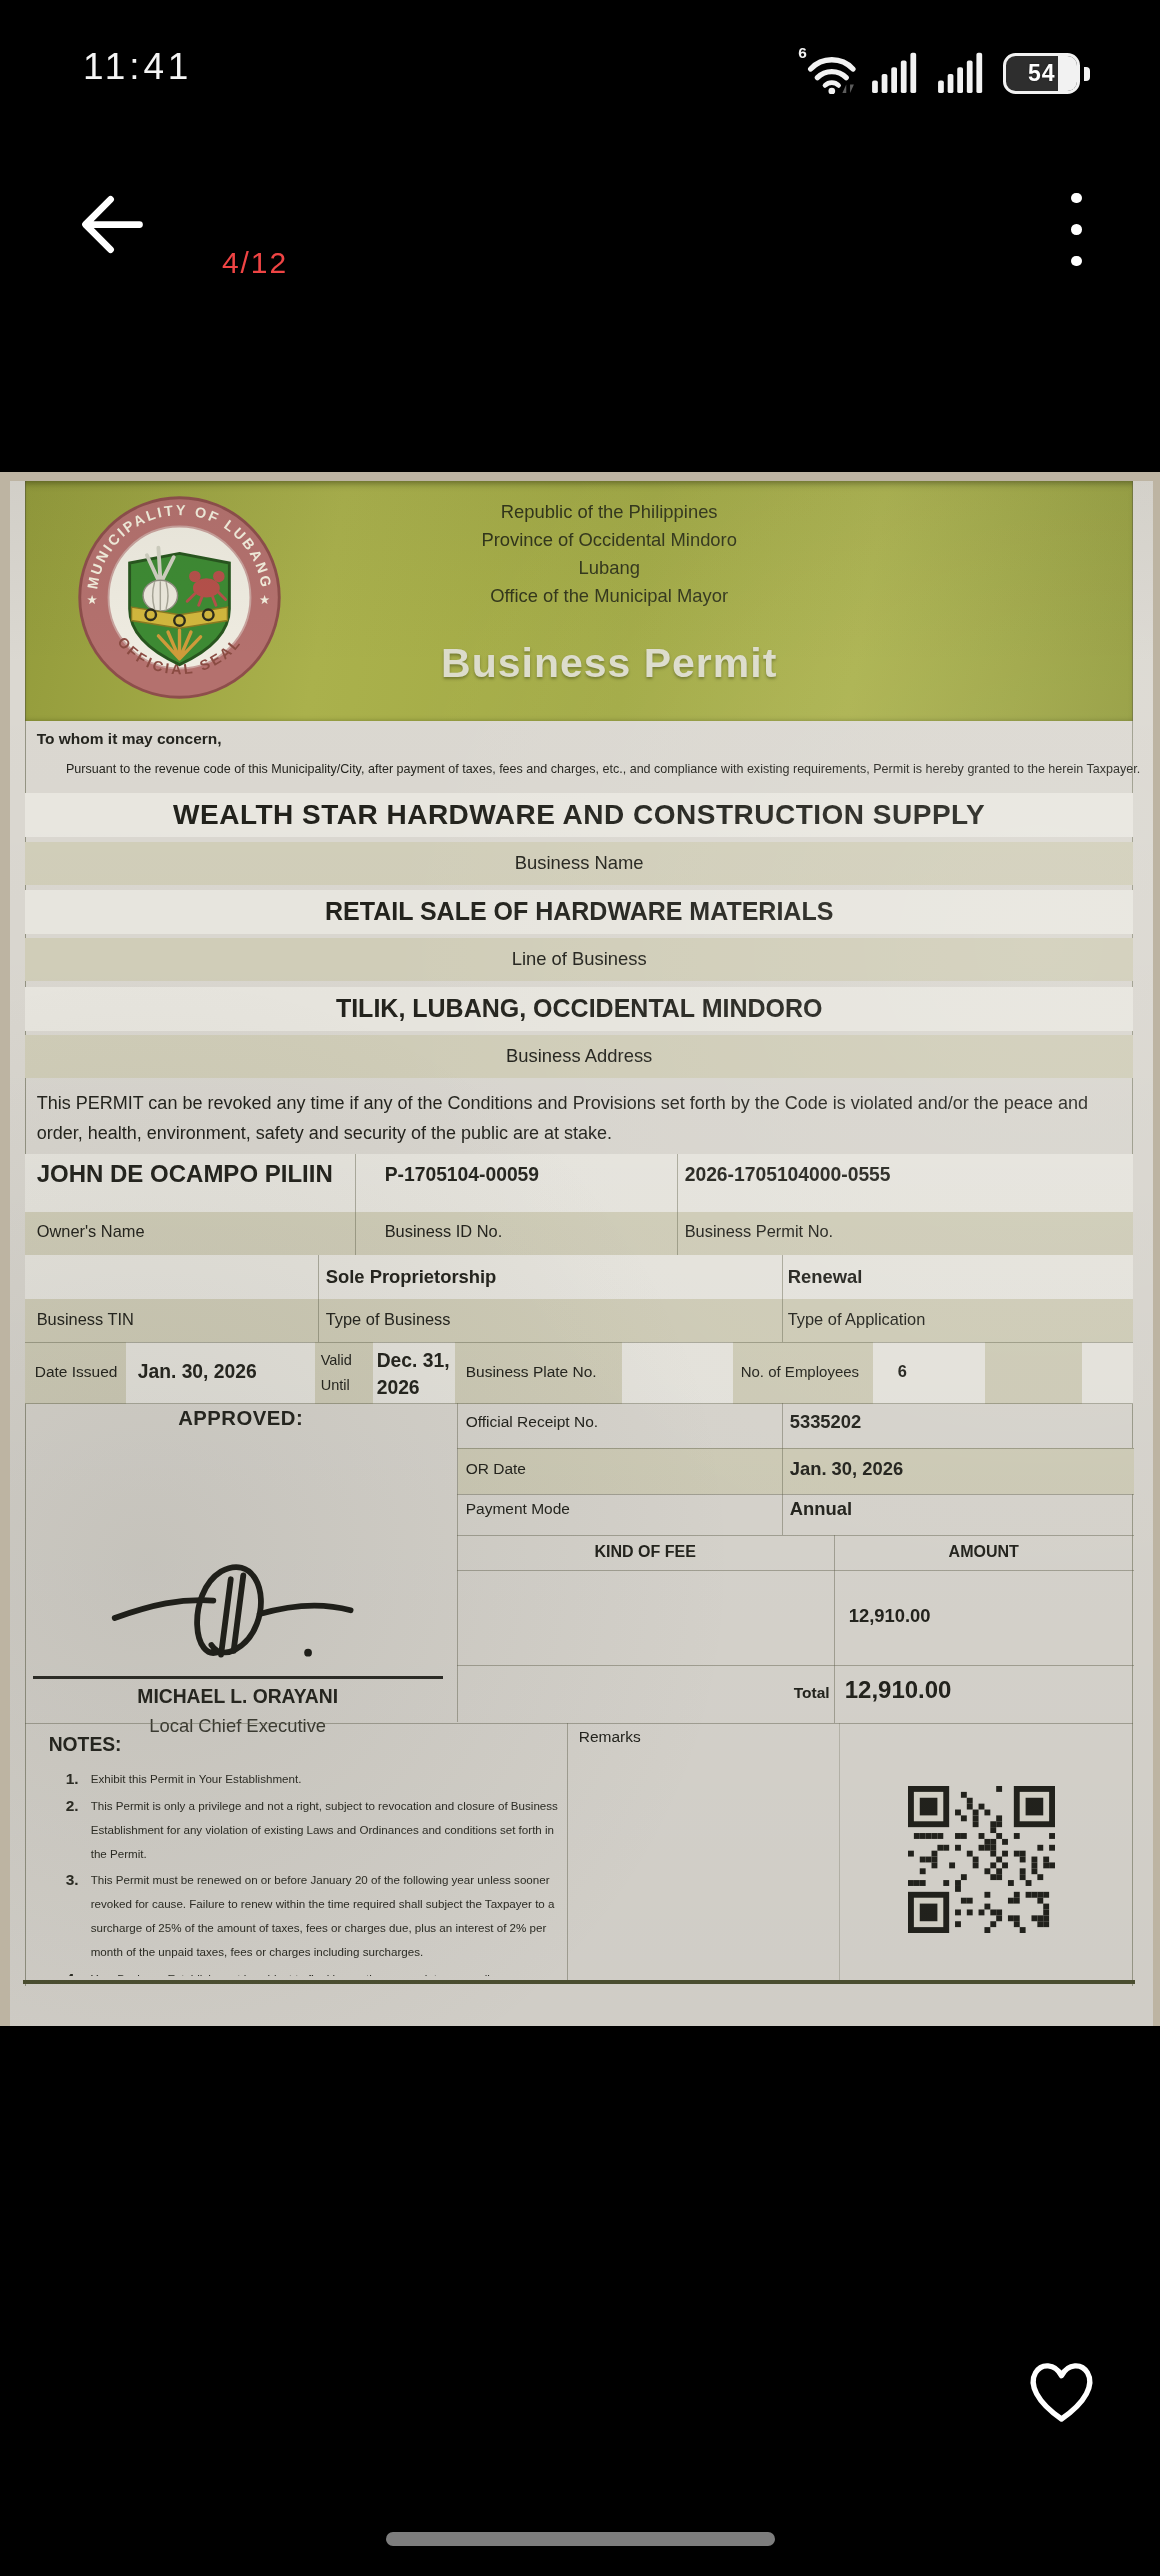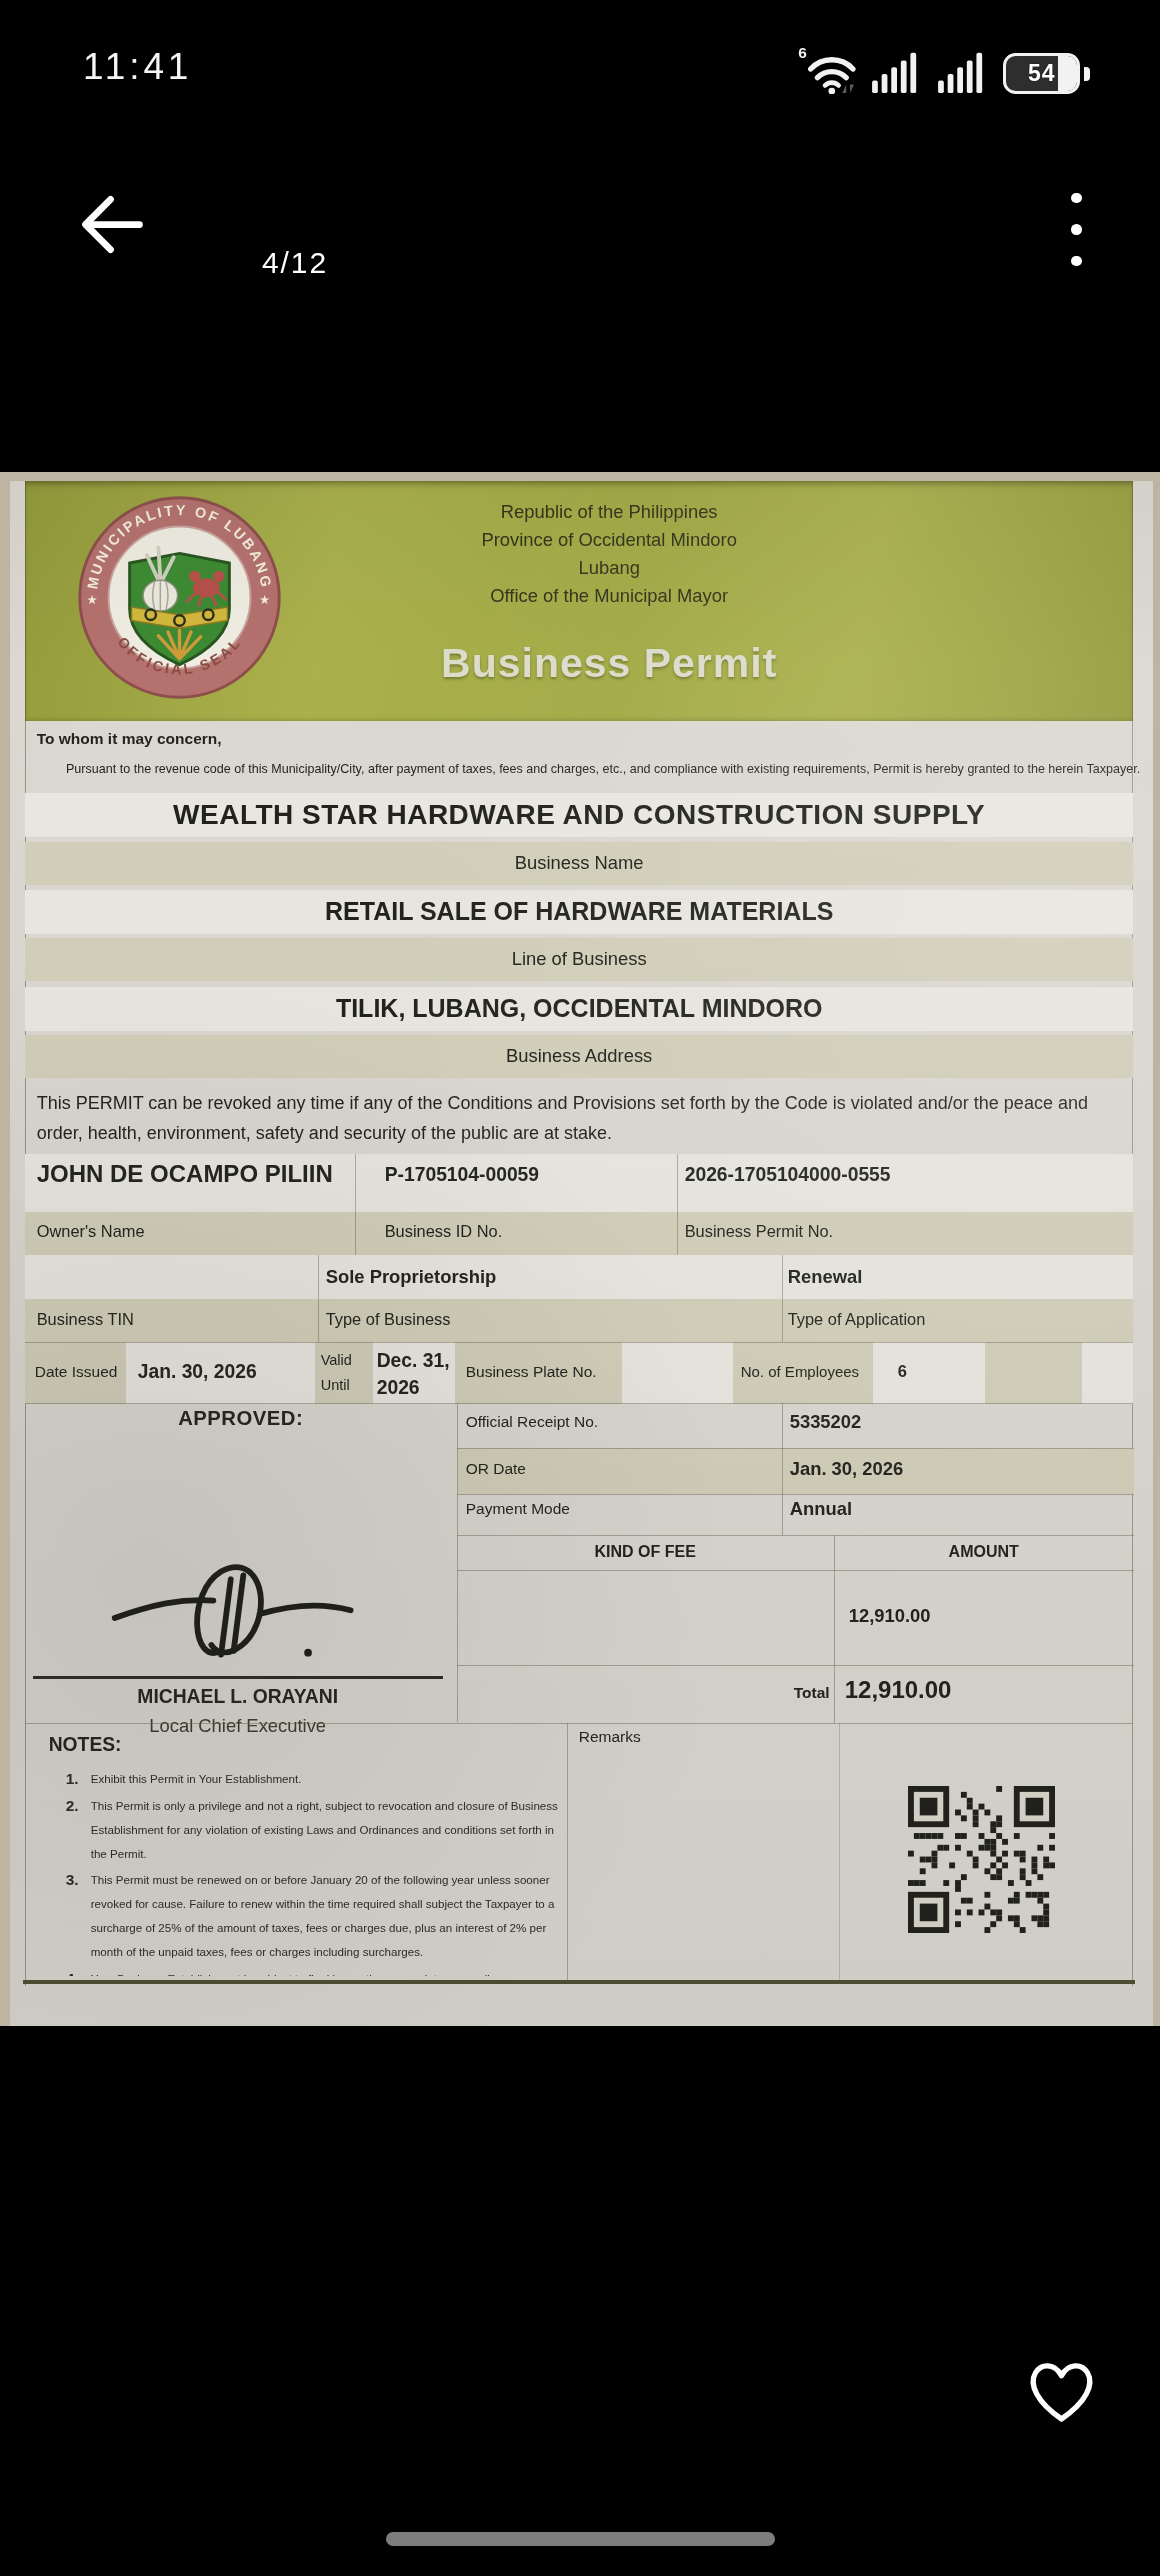--- a/index.html
+++ b/index.html
@@ -12,21 +12,21 @@
   .batt{position:relative;width:77px;height:41px;border:3.4px solid #f2f2f2;border-radius:12.6px;
         display:flex;align-items:center;justify-content:center;background:#2e2e2e;overflow:hidden;}
   .batt .fill{position:absolute;right:0;top:0;bottom:0;width:19.3px;background:#f2f2f2;}
   .batt .pct{position:relative;color:#fff;font-size:23px;font-weight:700;letter-spacing:1px;z-index:2;
              text-shadow:0 0 1.9px rgba(0,0,0,.6);}
   .batt-nub{width:5.8px;height:14.5px;background:#f2f2f2;border-radius:0 3.9px 3.9px 0;margin-left:-11.6px;margin-bottom:12.6px;}
 
   
   .back-btn{position:absolute;left:72px;top:186px;width:81px;height:77px;cursor:pointer;}
   .hdr-title{position:absolute;left:220px;top:162px;font-size:45px;color:#fff;letter-spacing:1.9px;font-weight:400;}
-  .hdr-sub{position:absolute;left:222px;top:246px;font-size:30px;color:#ffffff;letter-spacing:1.9px;margin-left:40px;}
+  .hdr-sub{position:absolute;left:222px;top:246px;font-size:30px;color:#ef4444;letter-spacing:1.9px;}
   .kebab{position:absolute;right:64px;top:191px;width:39px;height:77px;display:flex;flex-direction:column;
          align-items:center;justify-content:space-between;padding:1.9px 0;cursor:pointer;}
   .kebab i{width:10.6px;height:10.6px;border-radius:50%;background:#fff;}
 
   
   .photo{position:absolute;left:0;top:472px;width:1160px;height:1554px;background:#bdb4a2;overflow:hidden;}
   .paper{position:absolute;left:9.7px;top:8.7px;width:1143px;height:1545px;background:#dbd8d1;overflow:hidden;}
   .paper::after{content:"";position:absolute;inset:0;pointer-events:none;
      background:
        radial-gradient(circle at 12% 70%, rgba(70,70,60,.10), transparent 40%),

